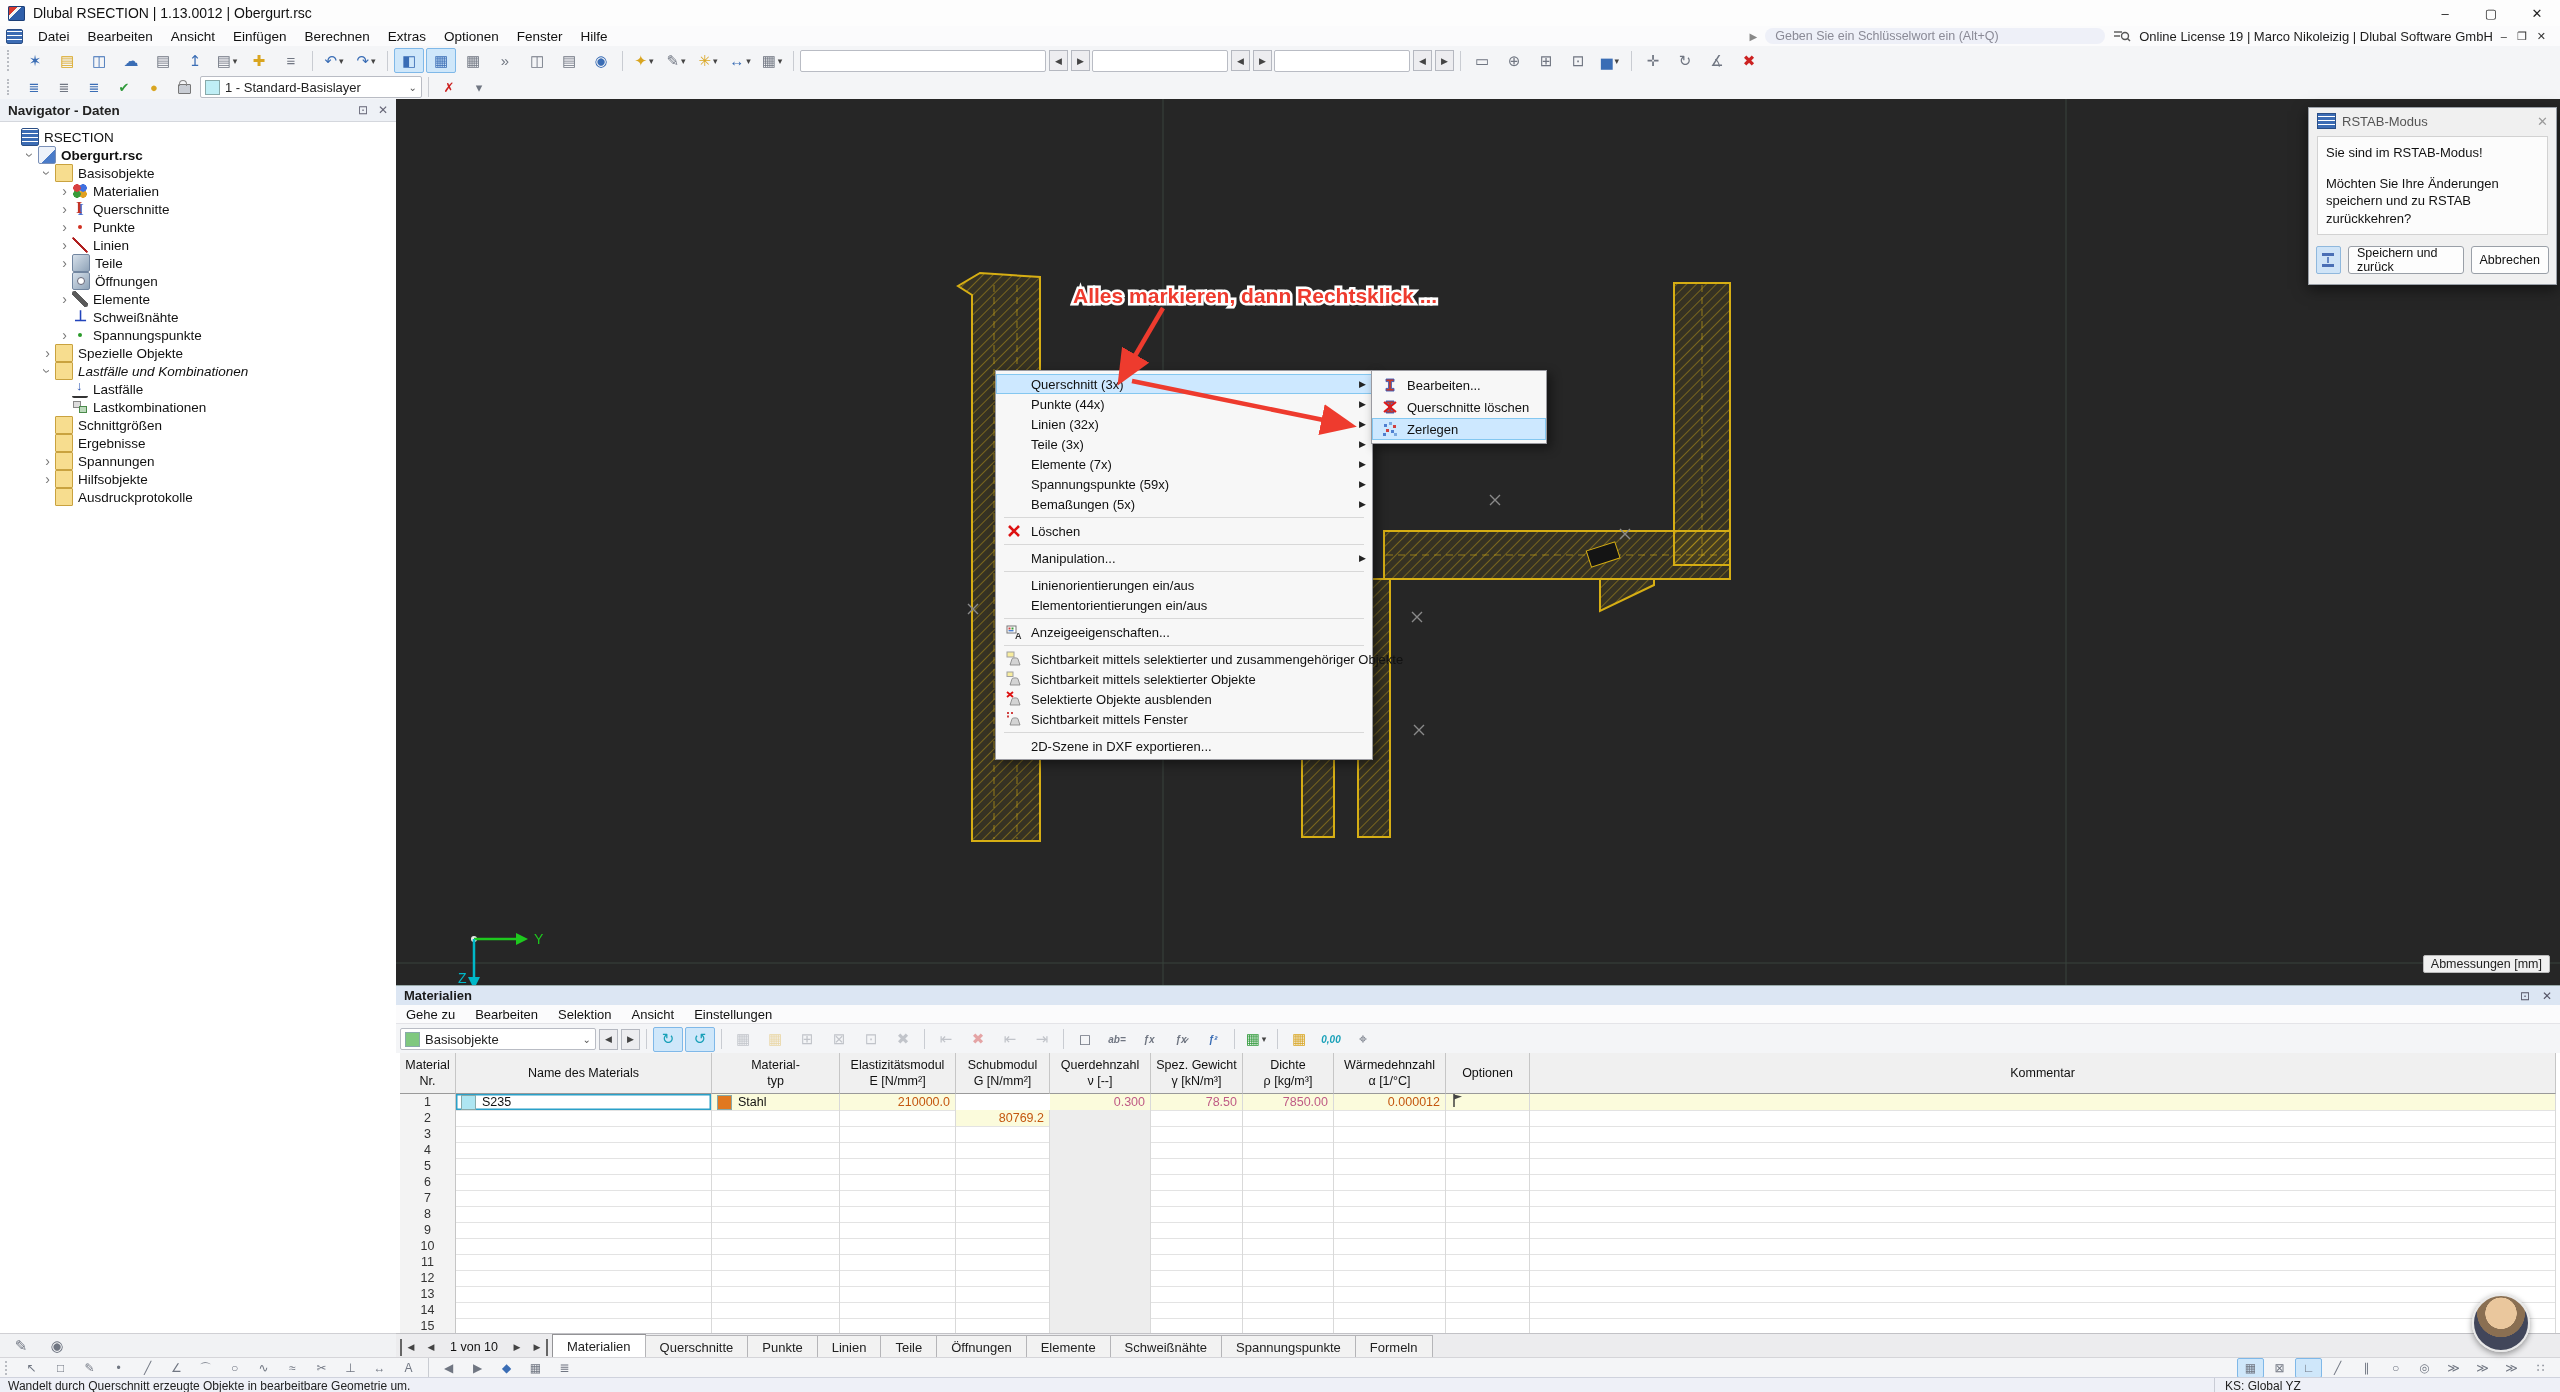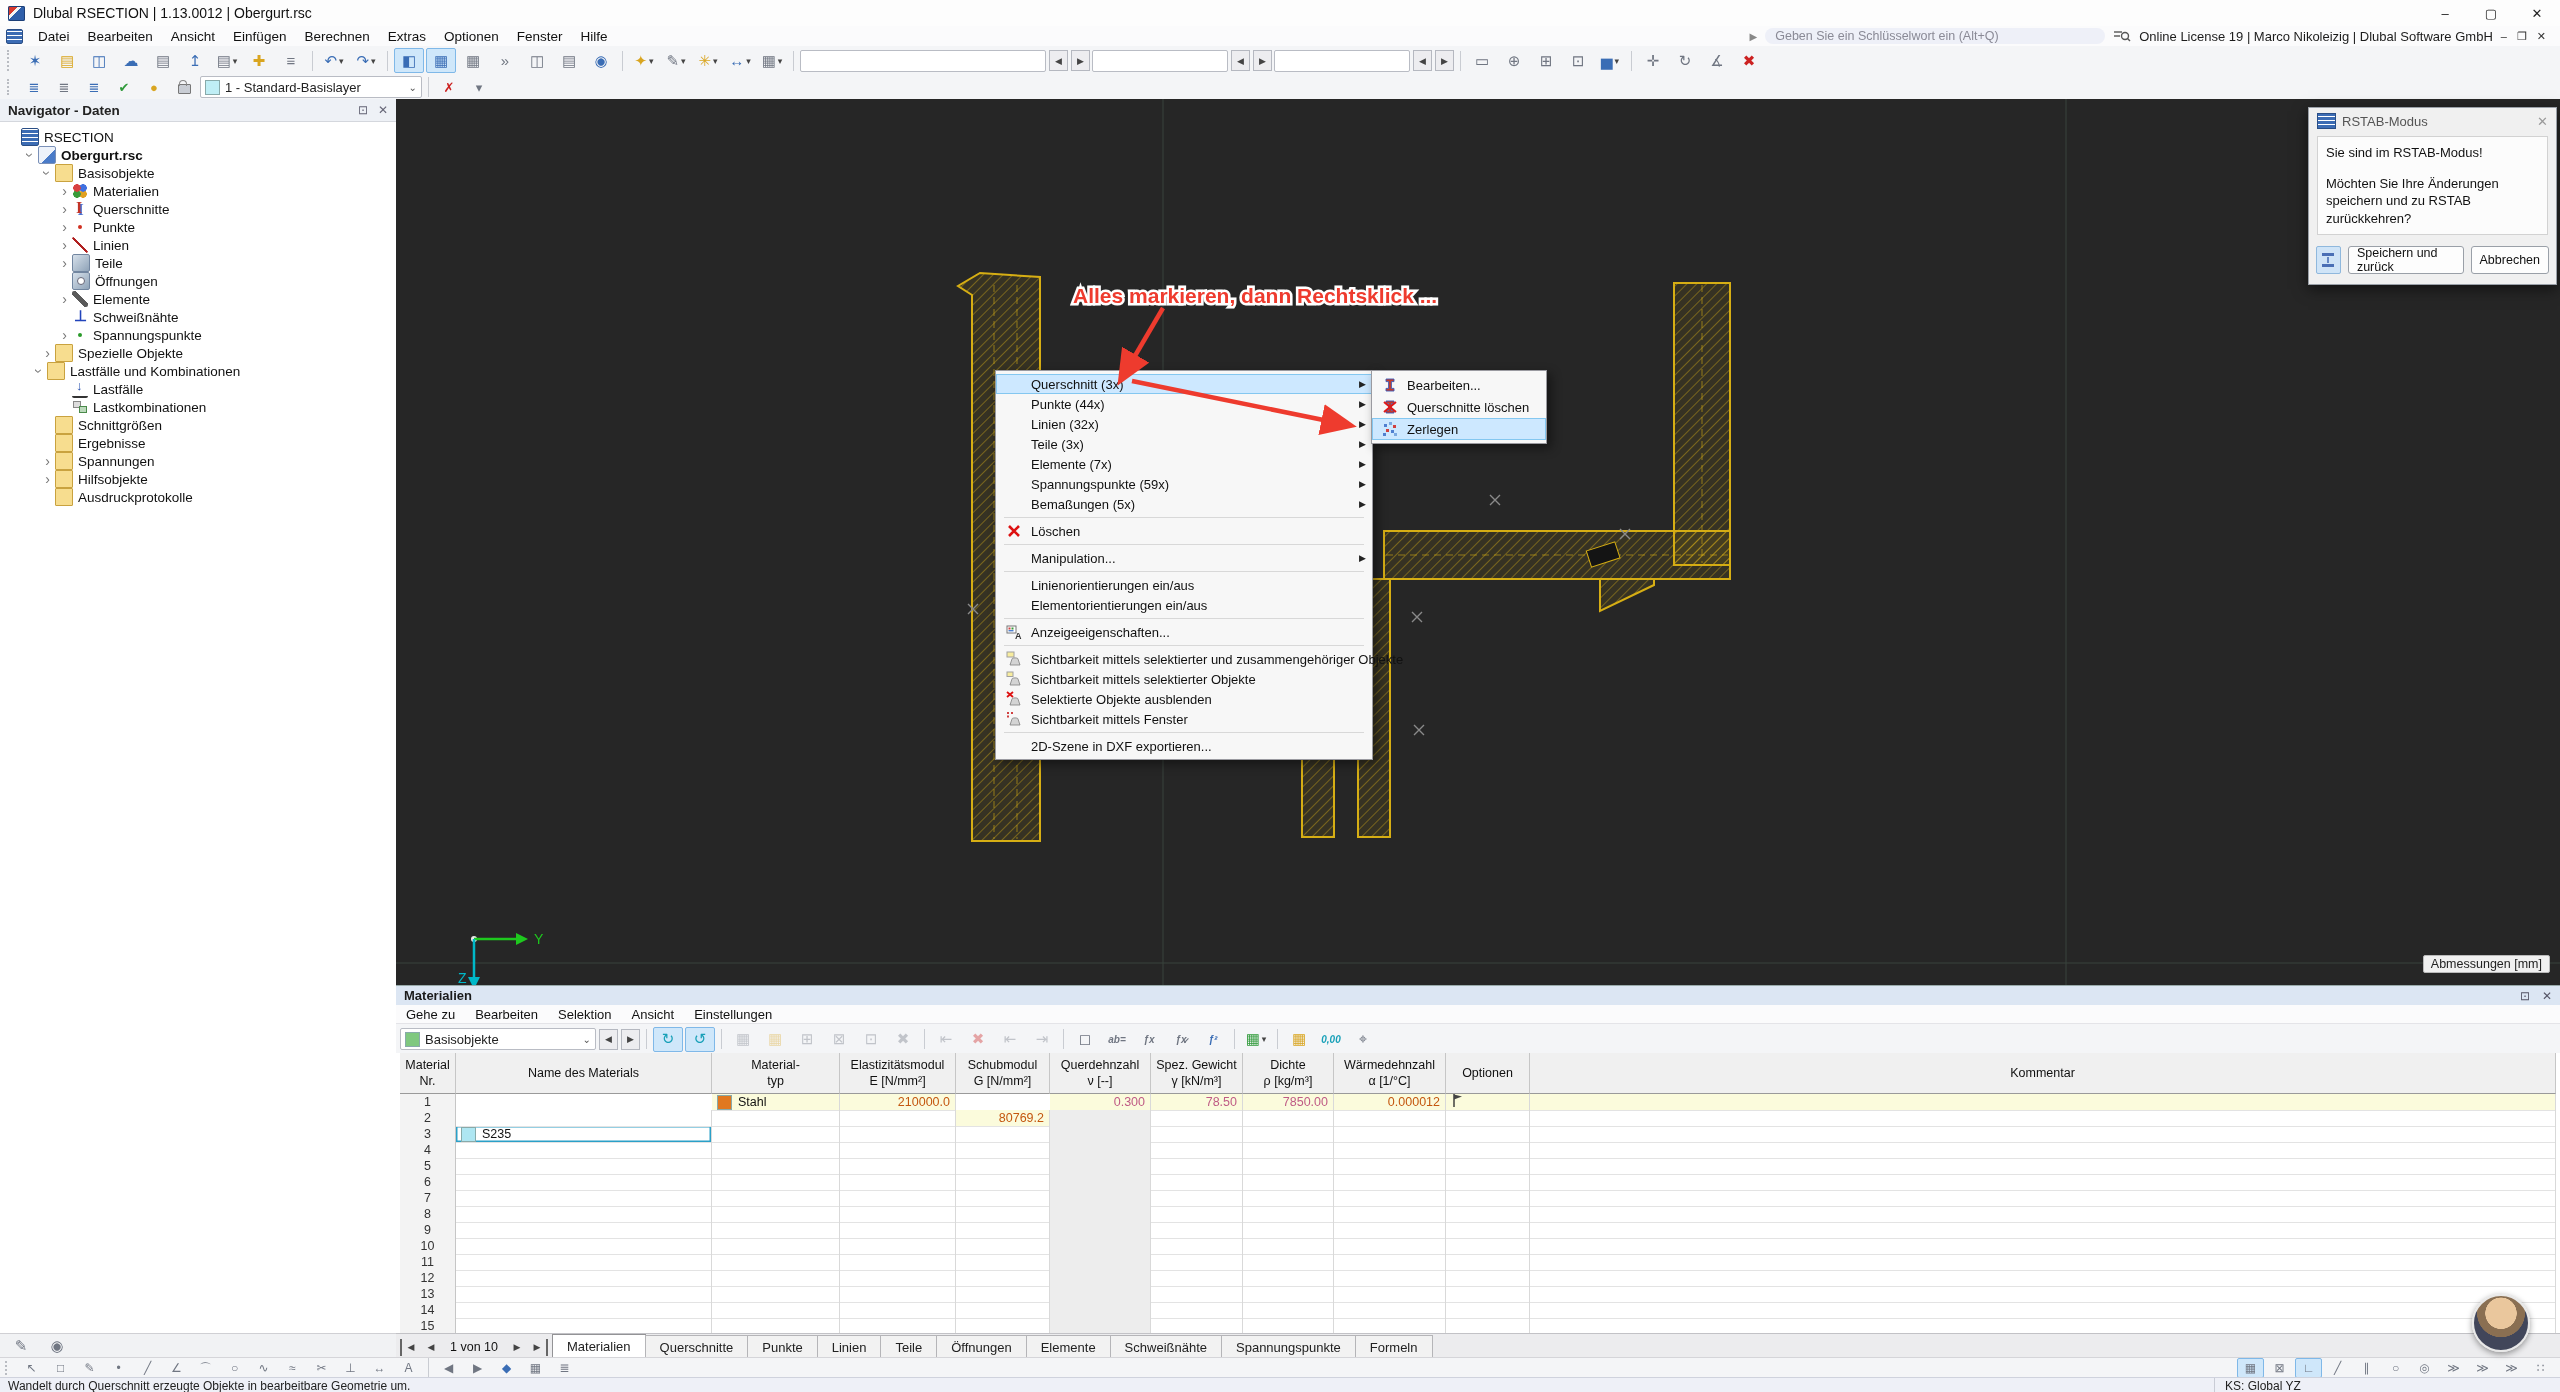--- a/index.html
+++ b/index.html
@@ -344,21 +344,21 @@
         <div class="trow" style="padding-left: 57px;">
           <span class="tw cl"></span>
           <span class="ti ti-stress"></span>
           <span class="tlabel">Spannungspunkte</span>
         </div>
         <div class="trow" style="padding-left: 40px;">
           <span class="tw cl"></span>
           <span class="ti ti-folder"></span>
           <span class="tlabel">Spezielle Objekte</span>
         </div>
-        <div class="trow" style="padding-left: 32px;">
+        <div class="trow" style="padding-left: 40px; font-style: italic;">
           <span class="tw op"></span>
           <span class="ti ti-folder"></span>
           <span class="tlabel">Lastfälle und Kombinationen</span>
         </div>
         <div class="trow" style="padding-left: 57px;">
           <span class="tw"></span>
           <span class="ti ti-loadcase"></span>
           <span class="tlabel">Lastfälle</span>
         </div>
         <div class="trow" style="padding-left: 57px;">
@@ -714,21 +714,21 @@
           <div>Wärmedehnzahl</div>
           <div>α [1/°C]</div>
         </div>
         <div class="hcell" style="left: 1050px; width: 83px;">
           <div>Optionen</div>
         </div>
         <div class="hcell" style="left: 1134px; width: 1025px;">
           <div>Kommentar</div>
         </div>
         <div class="cell rownr" style="left: 4px; width: 45px; top: 41px;">1</div>
-        <div class="cell row1bg namecell" style="left: 60px; width: 245px; top: 41px; margin-top: 32px;">
+        <div class="cell row1bg namecell" style="left: 60px; width: 245px; top: 41px;">
           <span class="swatch" style="background: rgb(174, 230, 242); margin-right: 6px;"></span>
           <span>S235</span>
         </div>
         <div class="cell row1bg" style="left: 316px; width: 117px; top: 41px;">
           <span class="swatch" style="background: rgb(224, 120, 32); margin-right: 6px;"></span>
           <span>Stahl</span>
         </div>
         <div class="cell row1bg num v-or" style="left: 444px; width: 105px; top: 41px;">210000.0</div>
         <div class="cell row1bg num v-or" style="left: 560px; width: 83px; top: 41px; margin-top: 16px;">80769.2</div>
         <div class="cell row1bg num v-mg" style="left: 654px; width: 90px; top: 41px;">0.300</div>

